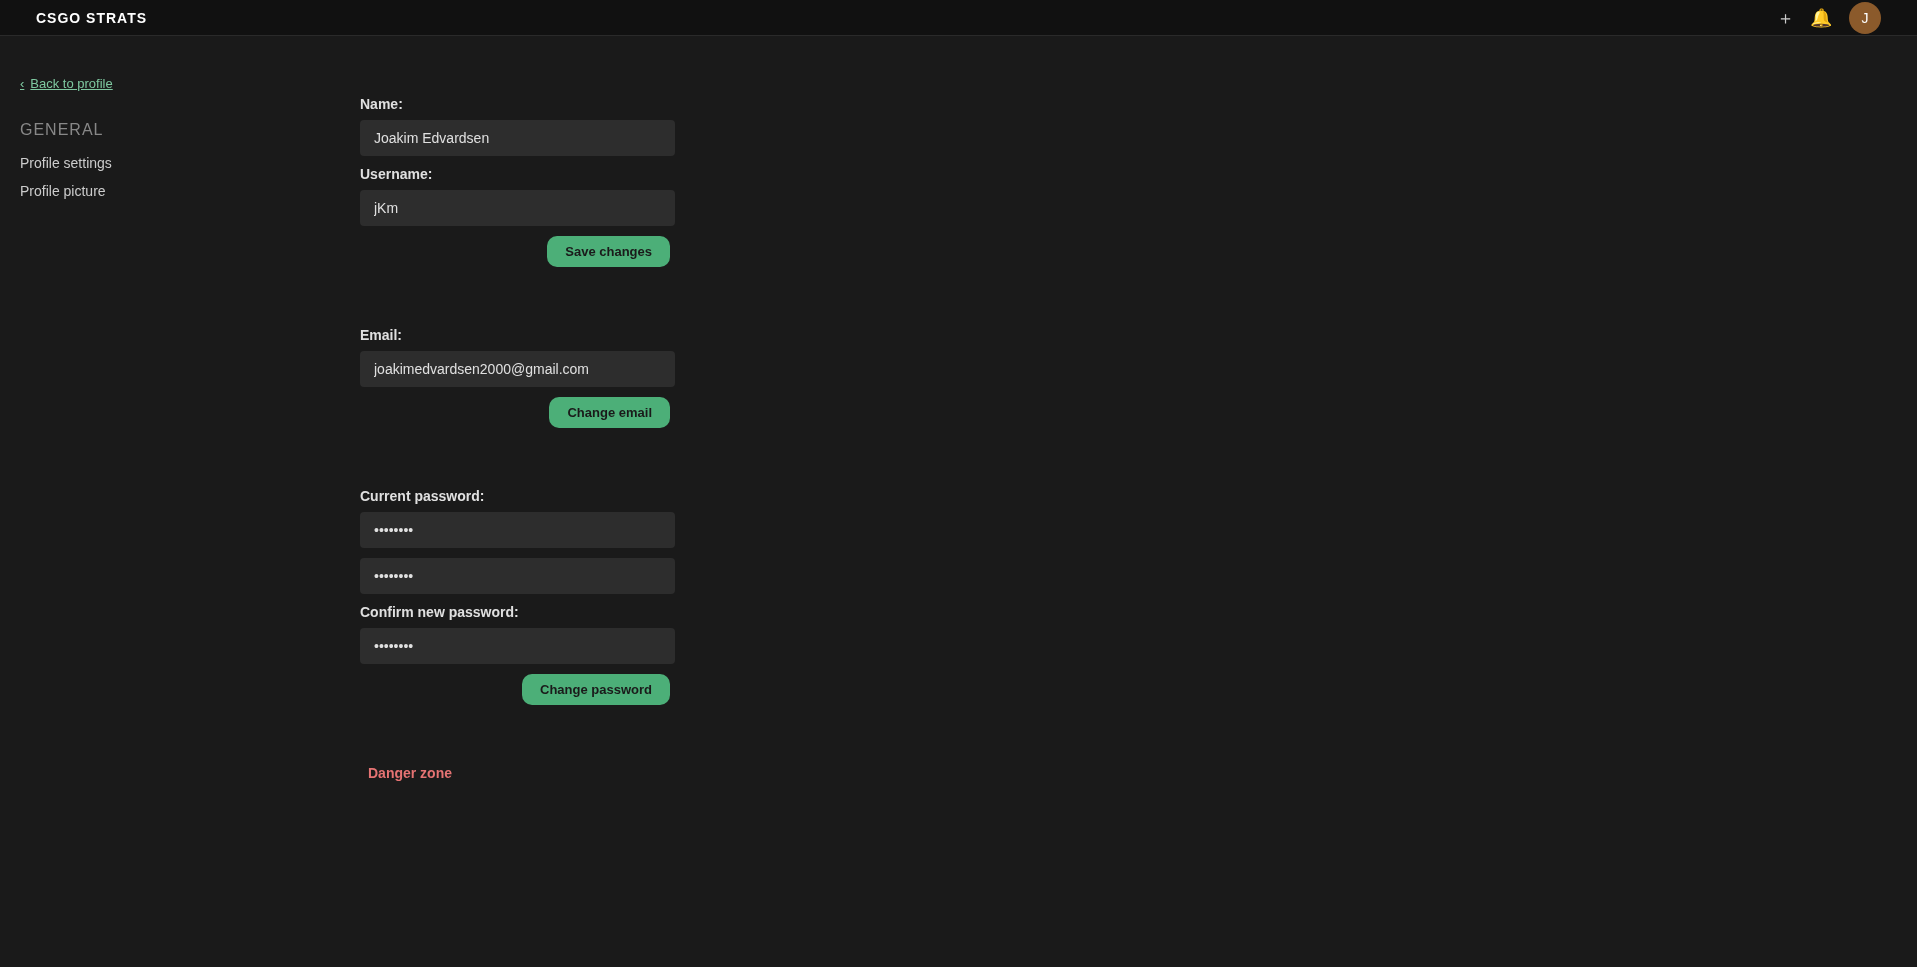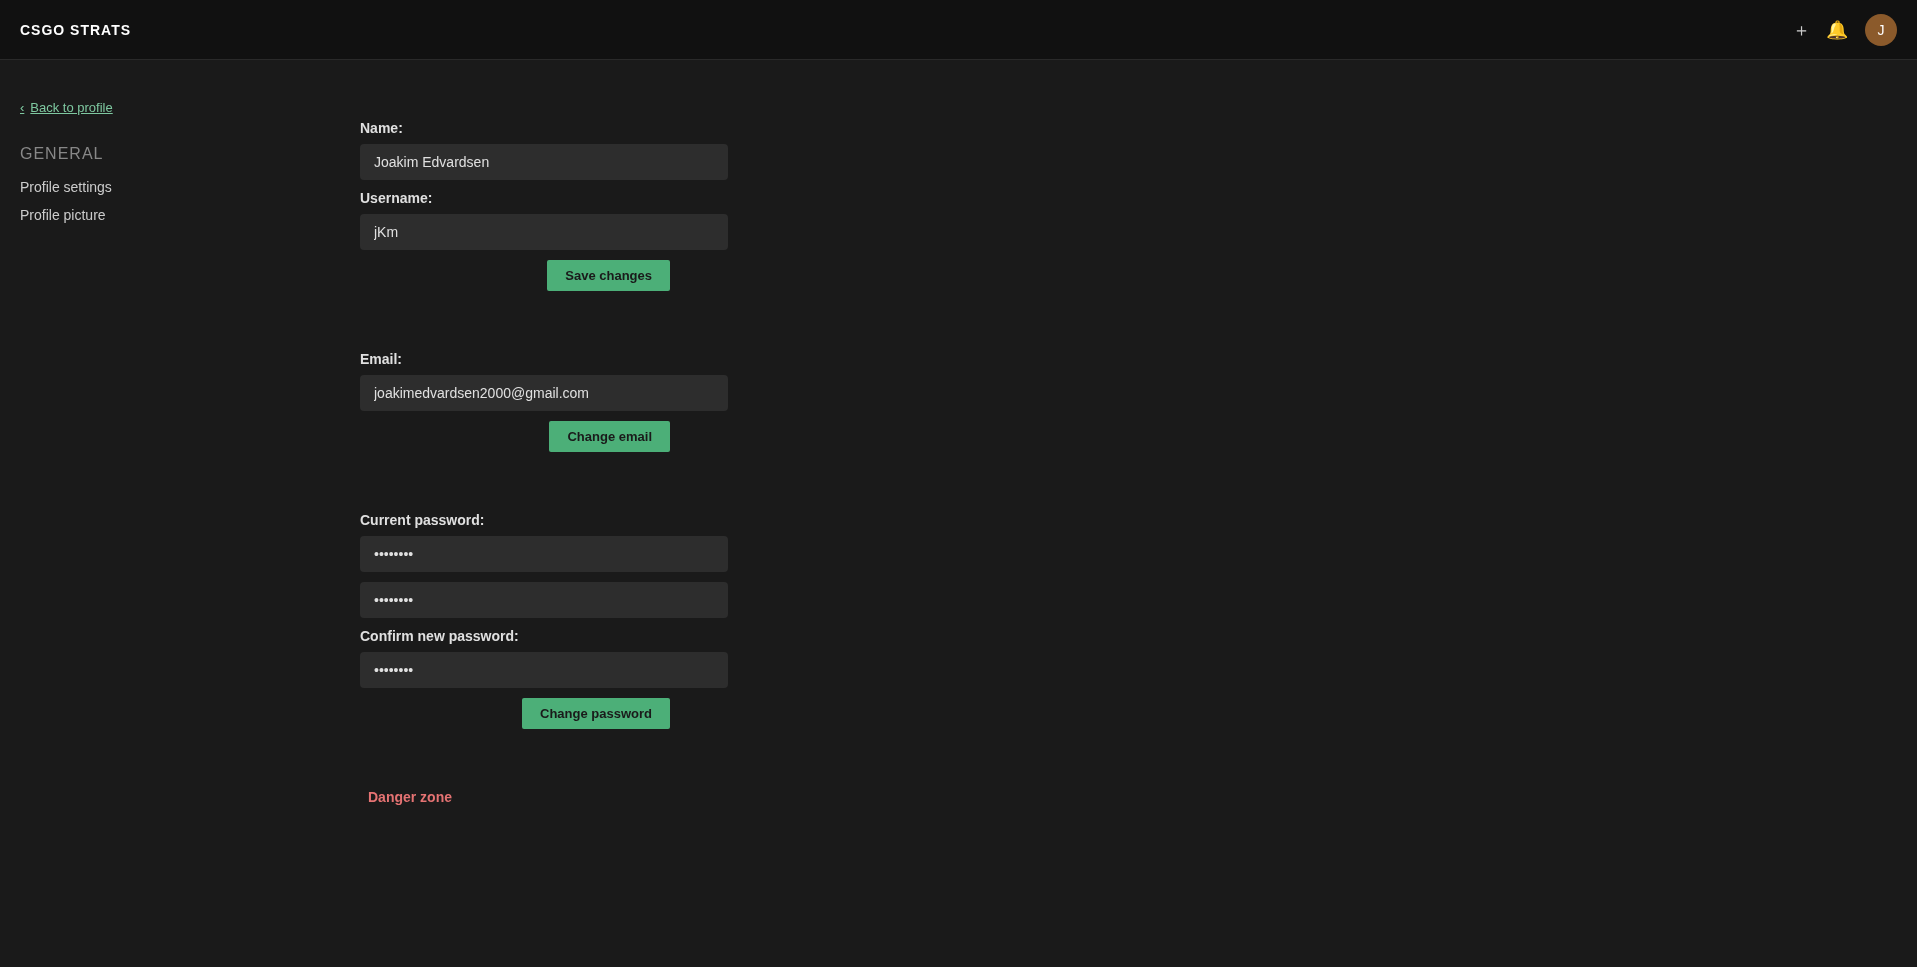--- a/index.html
+++ b/index.html
@@ -15,22 +15,22 @@
       min-height: 967px;
       width: 1917px;
     }
 
     
     .navbar {
       display: flex;
       align-items: center;
       justify-content: space-between;
       background-color: #111111;
-      padding: 0 20px;
-      height: 60px;
+      padding: 0 36px;
+      height: 36px;
       border-bottom: 1px solid #2a2a2a;
     }
 
     .navbar-logo {
       color: #ffffff;
       font-weight: bold;
       font-size: 14px;
       letter-spacing: 1px;
     }
 
@@ -129,34 +129,34 @@
       border-radius: 4px;
       padding: 10px 14px;
       color: #e0e0e0;
       font-size: 14px;
       outline: none;
       display: block;
       margin-bottom: 10px;
     }
 
     .field-input-wide {
-      width: 368px;
+      width: 315px;
     }
 
     .btn-align-right {
       display: flex;
       justify-content: flex-end;
       width: 310px;
     }
 
     .btn-green-small {
       background-color: #4caf78;
       color: #1a1a1a;
       border: none;
-      border-radius: 2px;
+      border-radius: 10px;
       padding: 8px 18px;
       font-size: 13px;
       font-weight: 600;
       cursor: pointer;
     }
 
     .section-divider {
       height: 20px;
     }
 

